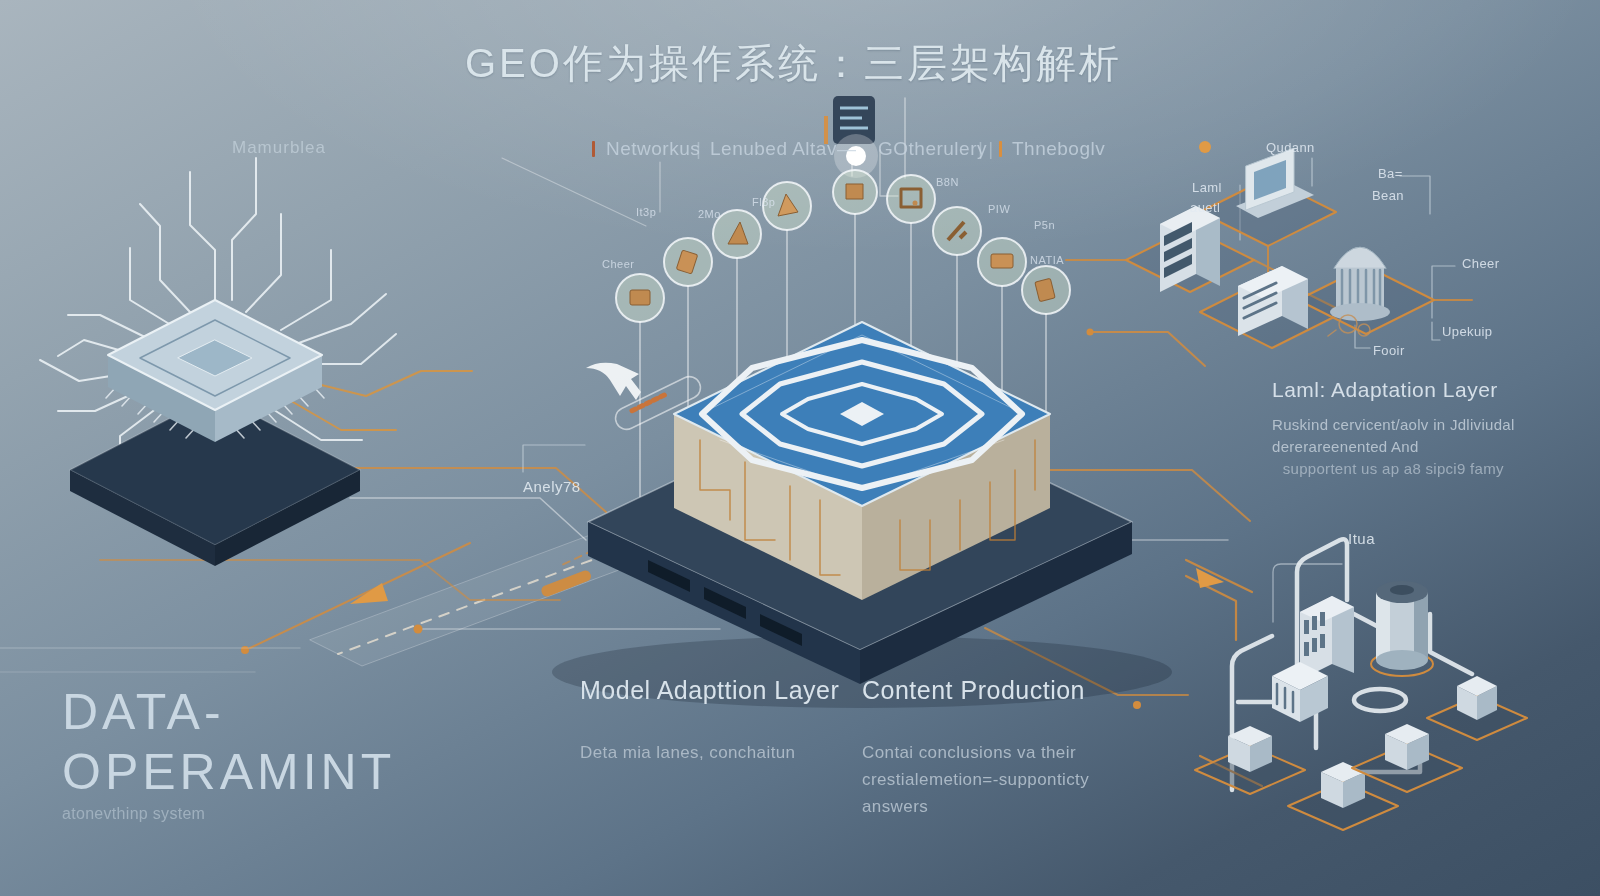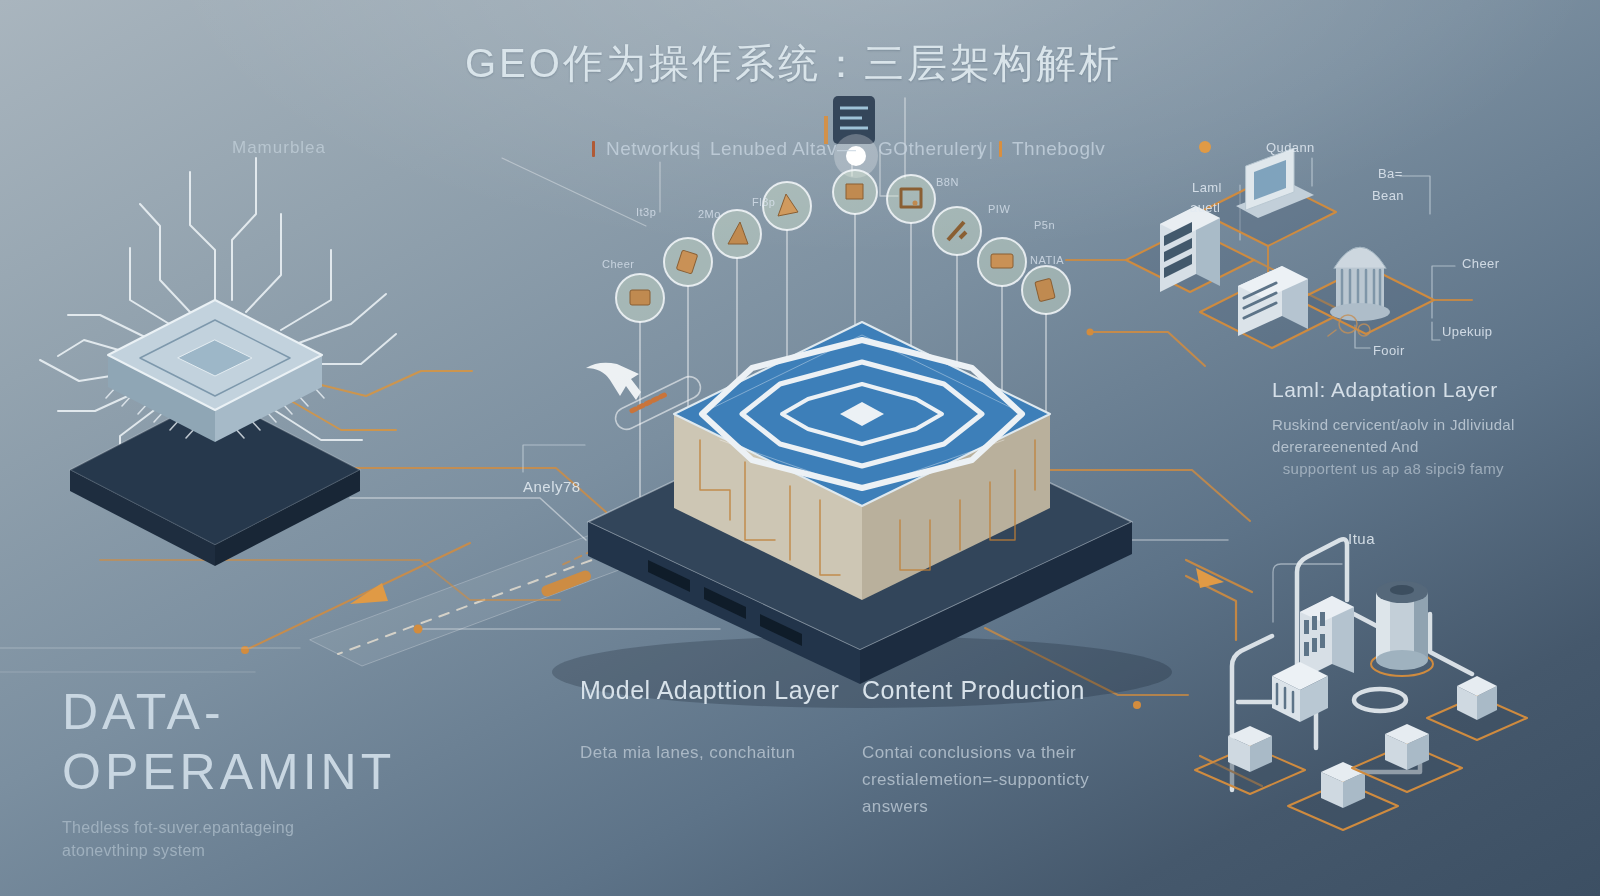--- a/index.html
+++ b/index.html
@@ -424,21 +424,20 @@
   <div class="side-panel" style="left:1272px;top:378px;">
     <div class="side-title">Laml: Adaptation Layer</div>
     <div class="side-line">Ruskind cervicent/aolv in Jdliviudal</div>
     <div class="side-line">dererareenented And</div>
     <div class="side-line" style="opacity:.75;text-align:center;">supportent us ap a8 sipci9 famy</div>
   </div>
 
   <div class="side-panel" style="left:62px;top:682px;">
     <div class="big-head">DATA-</div>
     <div class="big-head">OPERAMINT</div>
-    <div class="small-line" style="margin-top:14px;">Thedless fot-suver.epantageing</div>
     <div class="small-line">atonevthinp system</div>
   </div>
 
   <div class="side-panel" style="left:580px;top:676px;">
     <div class="col-title">Model Adapttion Layer</div>
     <div class="col-line">Deta mia lanes, conchaitun</div>
   </div>
 
   <div class="side-panel" style="left:862px;top:676px;">
     <div class="col-title">Content Production</div>

